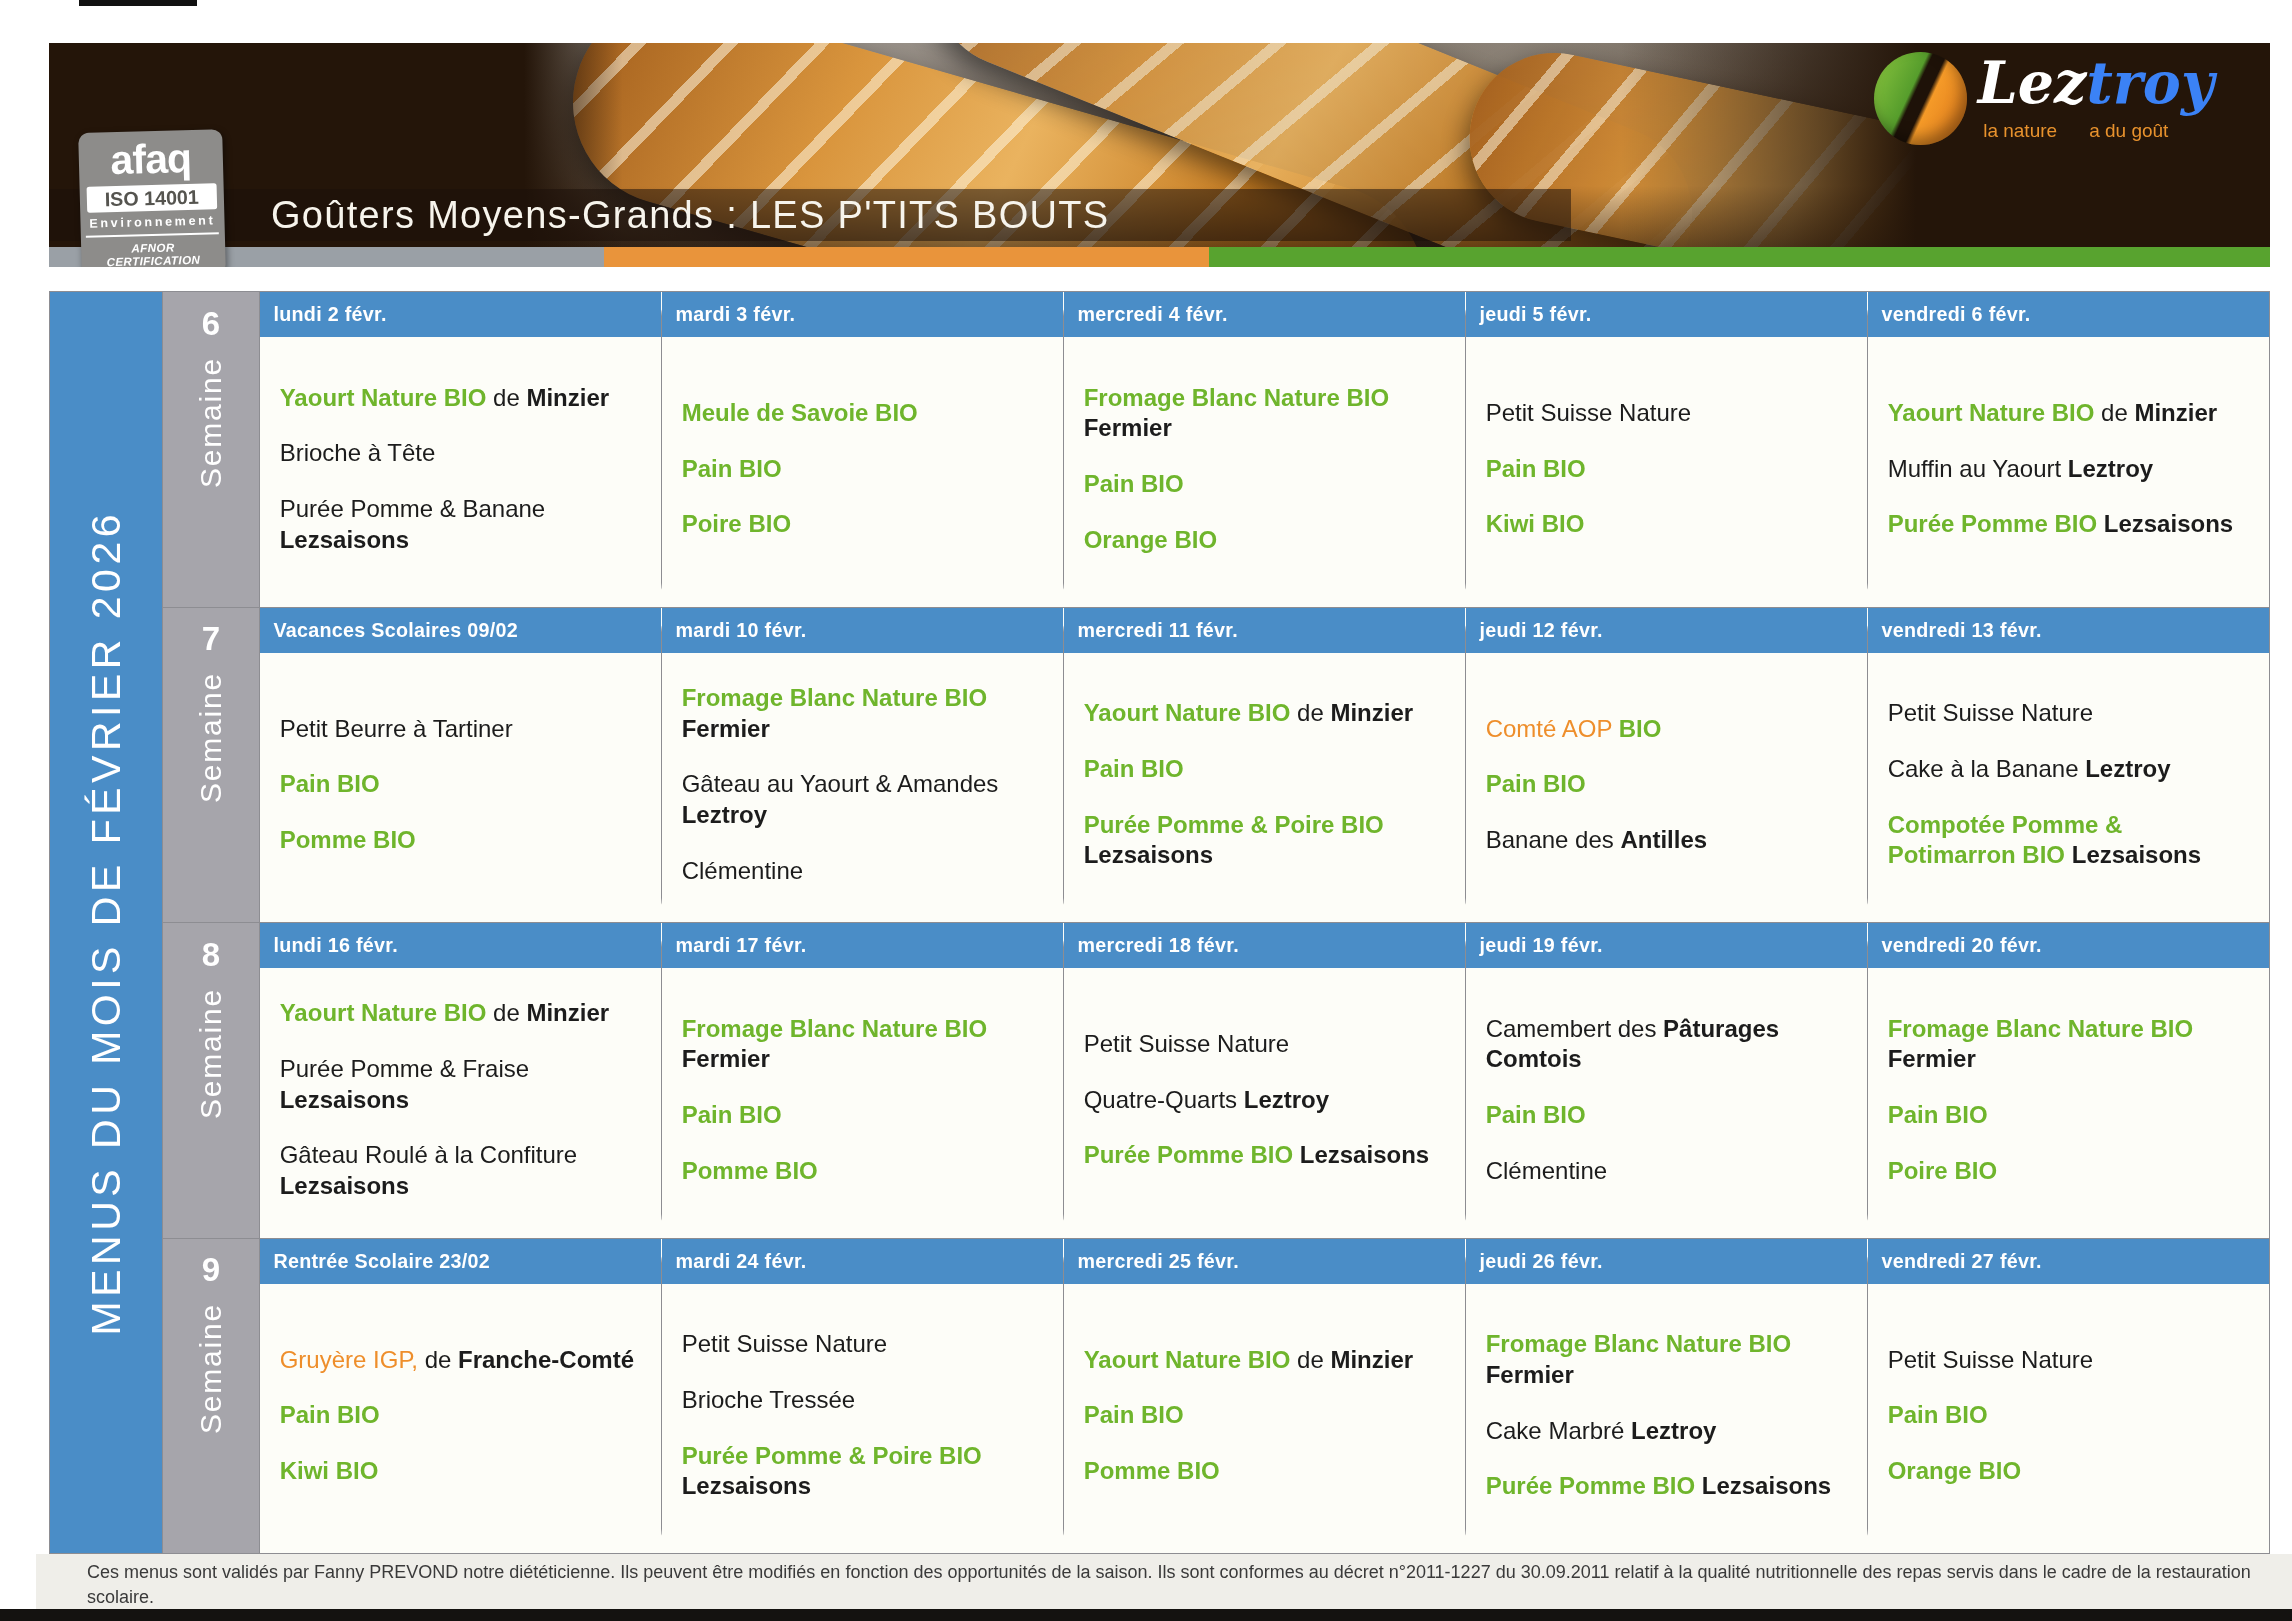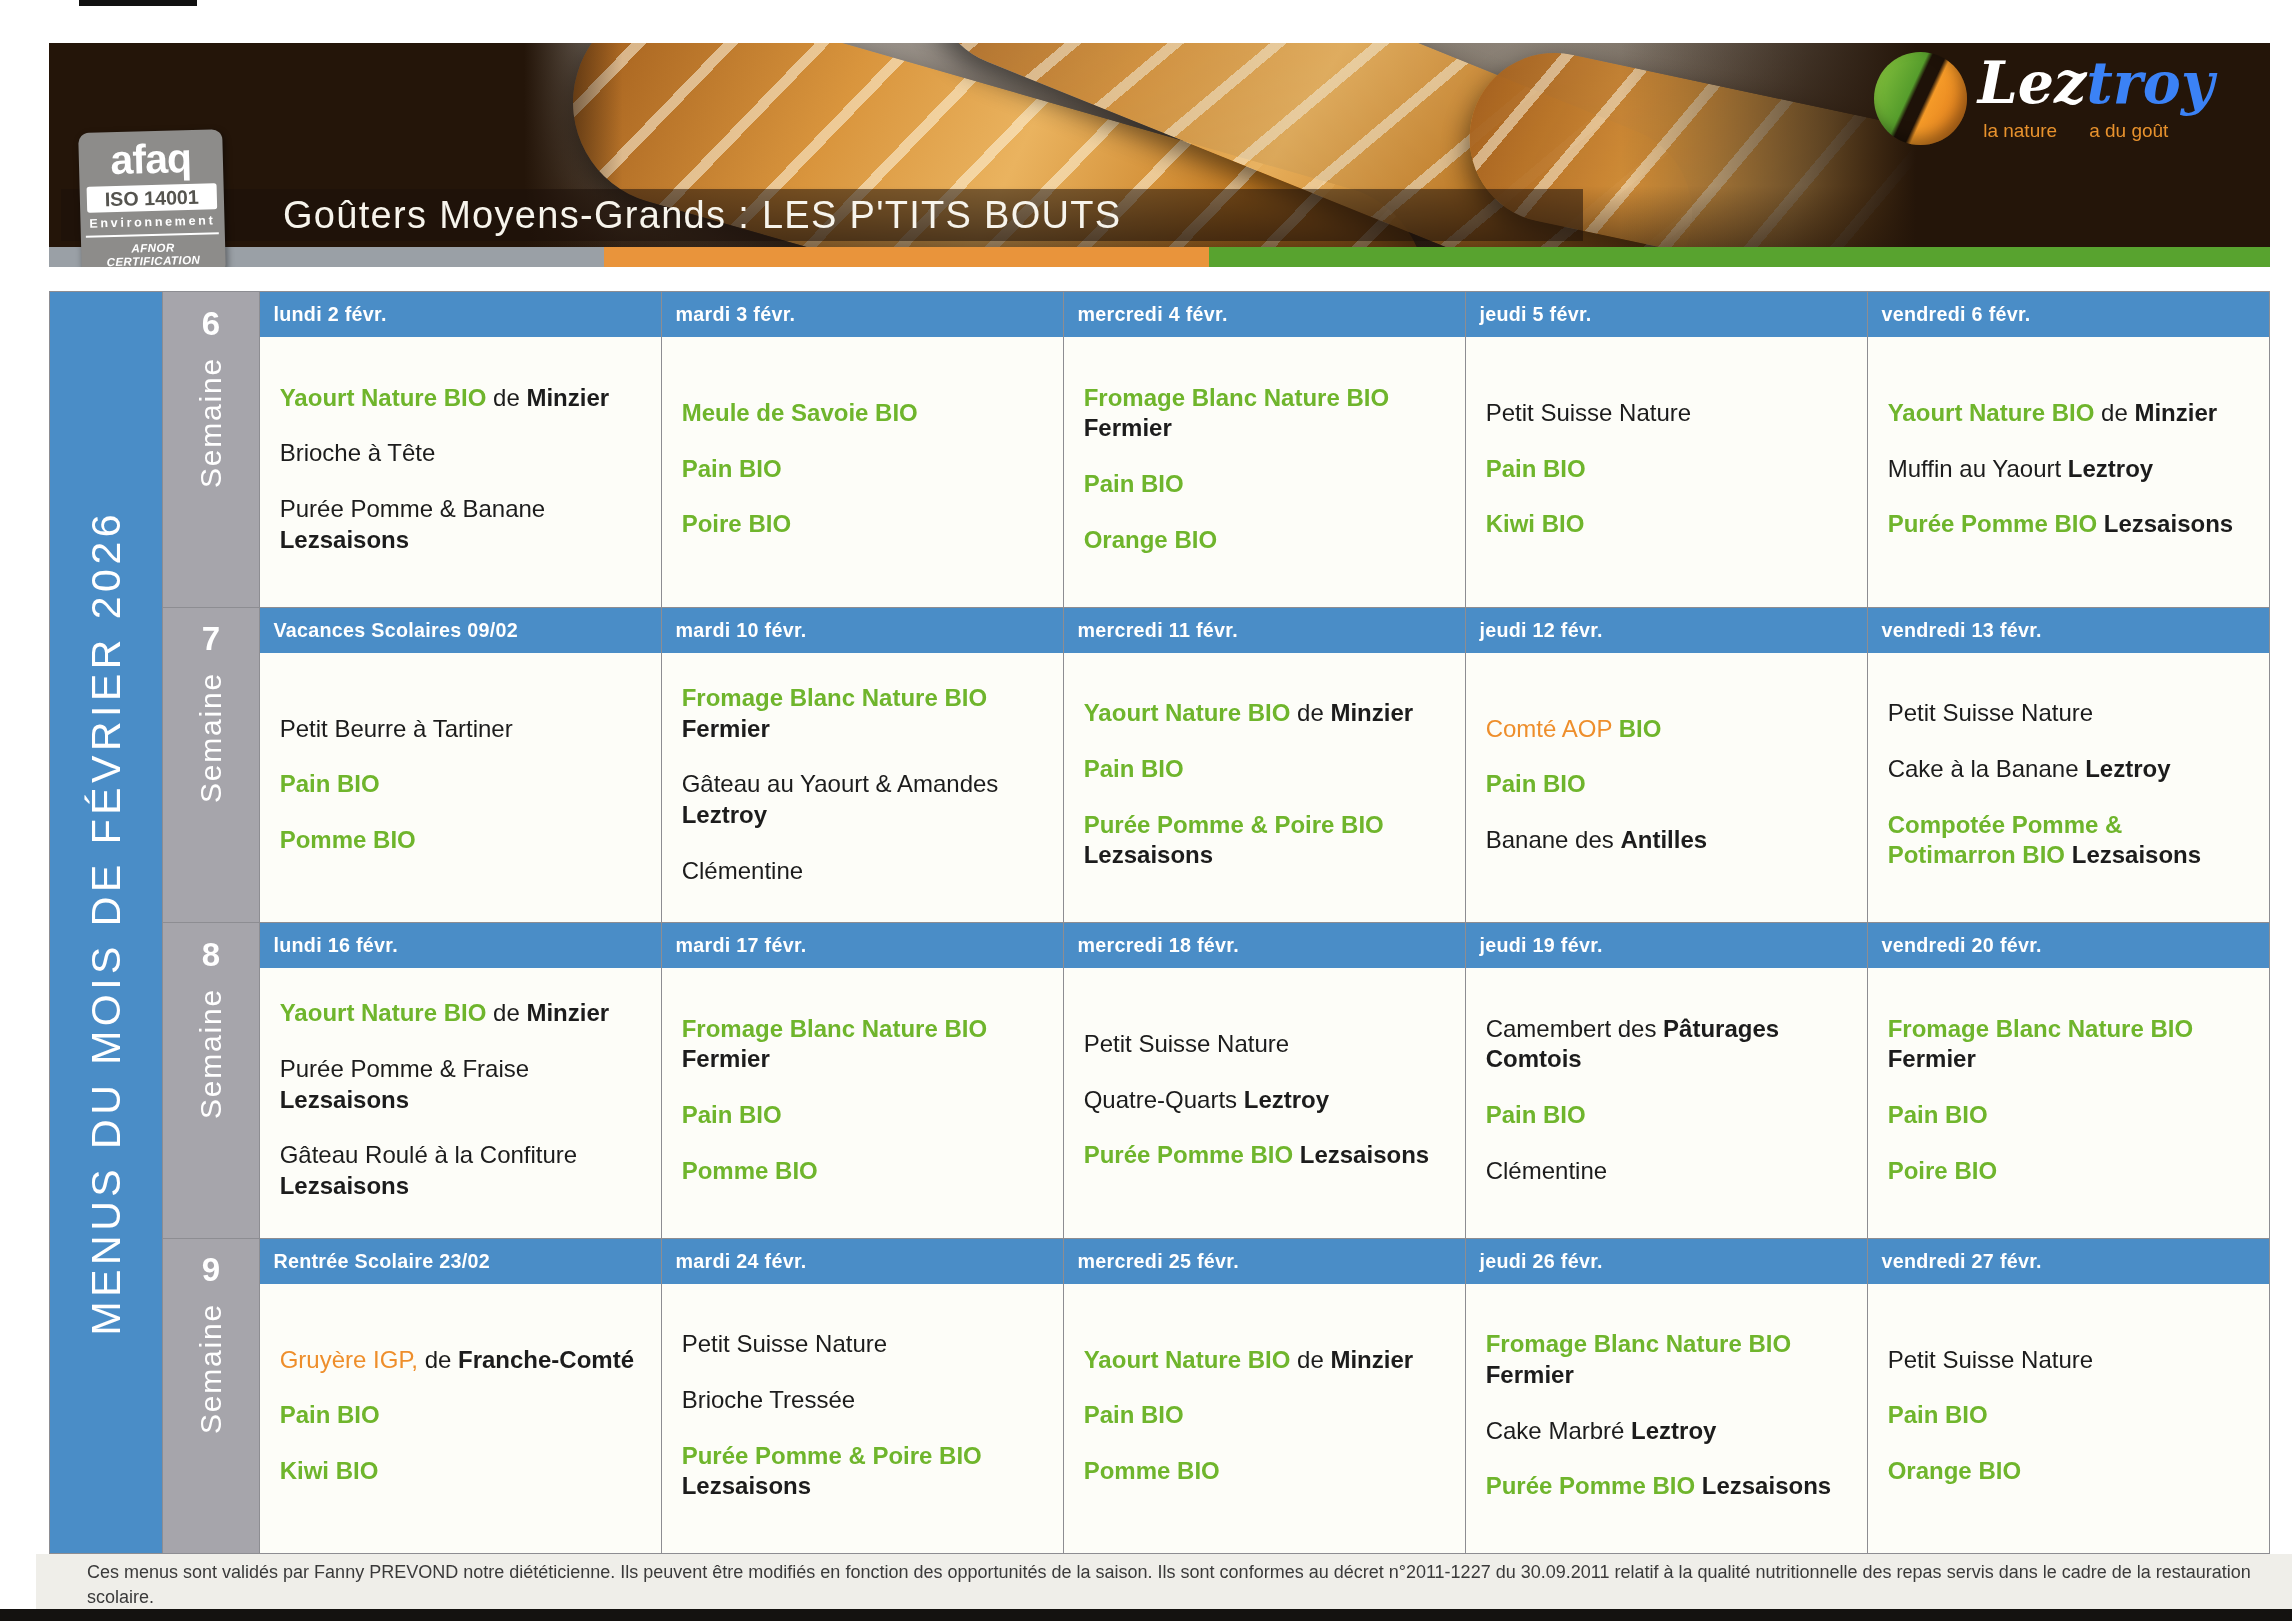--- a/index.html
+++ b/index.html
@@ -18,21 +18,21 @@
     background:linear-gradient(100deg,#a35f1d 0%,#d9953d 30%,#eab35f 50%,#c67c22 75%,#8f5515 100%);
     background-image:repeating-linear-gradient(118deg,rgba(255,246,224,.55) 0 10.7px,rgba(120,70,20,0) 10.7px 66px),
       linear-gradient(100deg,#a35f1d 0%,#d9953d 30%,#eab35f 50%,#c67c22 75%,#8f5515 100%);
     box-shadow:0 12.5px 27px rgba(0,0,0,.55);}
   .bag1{width:878px;height:206px;left:36px;top:49px;transform:rotate(16deg);}
   .bag2{width:806px;height:179px;left:385px;top:-36px;transform:rotate(22deg);opacity:.9;}
   .bag3{width:681px;height:170px;left:940px;top:63px;transform:rotate(12deg);opacity:.95;}
   .photo-fade{position:absolute;inset:0;
     background:linear-gradient(90deg,#241509 0%,rgba(36,21,9,0) 7%,rgba(36,21,9,0) 78%,#241509 99%),
                linear-gradient(0deg,rgba(36,21,9,.55) 0%,rgba(36,21,9,0) 30%);}
-  .title-band{position:absolute;left:12px;top:146px;width:1522px;height:52px;background:rgba(26,15,9,.52);
+  .title-band{position:absolute;left:0;top:146px;width:1522px;height:52px;background:rgba(26,15,9,.52);
     display:flex;align-items:center;z-index:3;}
   .page-title{color:#f7f4ec;font-size:38px;font-weight:400;letter-spacing:1.3px;padding-left:222px;white-space:nowrap;}
   .strip{position:absolute;left:0;bottom:0;width:100%;height:19.7px;display:flex;z-index:4;}
   .strip-gray{width:555px;background:#9aa0a6;}
   .strip-orange{width:605px;background:#e9943b;}
   .strip-green{flex:1;background:#58a32f;}
 
   
   .afaq-badge{position:absolute;left:31px;top:88px;width:133px;z-index:5;background:#8d8c8a;
     border-radius:10.7px 10.7px 8px 8px;padding:7.2px 5.4px 7.2px 5.4px;transform:rotate(-1.5deg);
@@ -61,21 +61,21 @@
     display:flex;align-items:center;justify-content:center;}
   .side-title span{writing-mode:vertical-rl;transform:rotate(180deg);color:#fff;font-size:41px;
     letter-spacing:4.5px;white-space:nowrap;}
   .weeks{flex:1;display:flex;flex-direction:column;}
   .week-row{flex:1;display:flex;border-bottom:1.8px solid #8d8d92;min-height:0;}
   .week-row:last-child{border-bottom:none;}
   .week-cell{width:97px;flex:none;background:#a6a5ab;border-right:1.8px solid #8d8d92;
     display:flex;flex-direction:column;align-items:center;padding-top:12.5px;box-sizing:border-box;gap:14.3px;}
   .week-number{color:#fff;font-size:33px;font-weight:bold;}
   .week-word{writing-mode:vertical-rl;transform:rotate(180deg);color:#fff;font-size:30px;letter-spacing:1.8px;}
-  .day-cell{flex:1;display:flex;flex-direction:column;border-right:1.8px solid #8d8d92;min-width:0;}
+  .day-cell{flex:1;display:flex;flex-direction:column;border-right:1.8px solid #8d8d92;min-width:0;border-radius:24px;}
   .day-cell:last-child{border-right:none;}
   .day-header{height:45px;flex:none;background:#4a8dc7;color:#fff;font-weight:bold;font-size:19.7px;
     display:flex;align-items:center;padding-left:13.4px;letter-spacing:0.3px;}
   .day-content{flex:1;background:#fdfdf8;display:flex;flex-direction:column;justify-content:center;
     padding:7.2px 21.5px 12.5px 19.7px;}
   .item{font-size:24px;line-height:1.28;color:#1c1c1c;margin:12.5px 0;}
   .s-green{color:#6fb52c;font-weight:bold;}
   .s-orange{color:#ee8e2b;font-weight:normal;}
   .s-bold{color:#1c1c1c;font-weight:bold;}
   .s-plain{color:#1c1c1c;}

